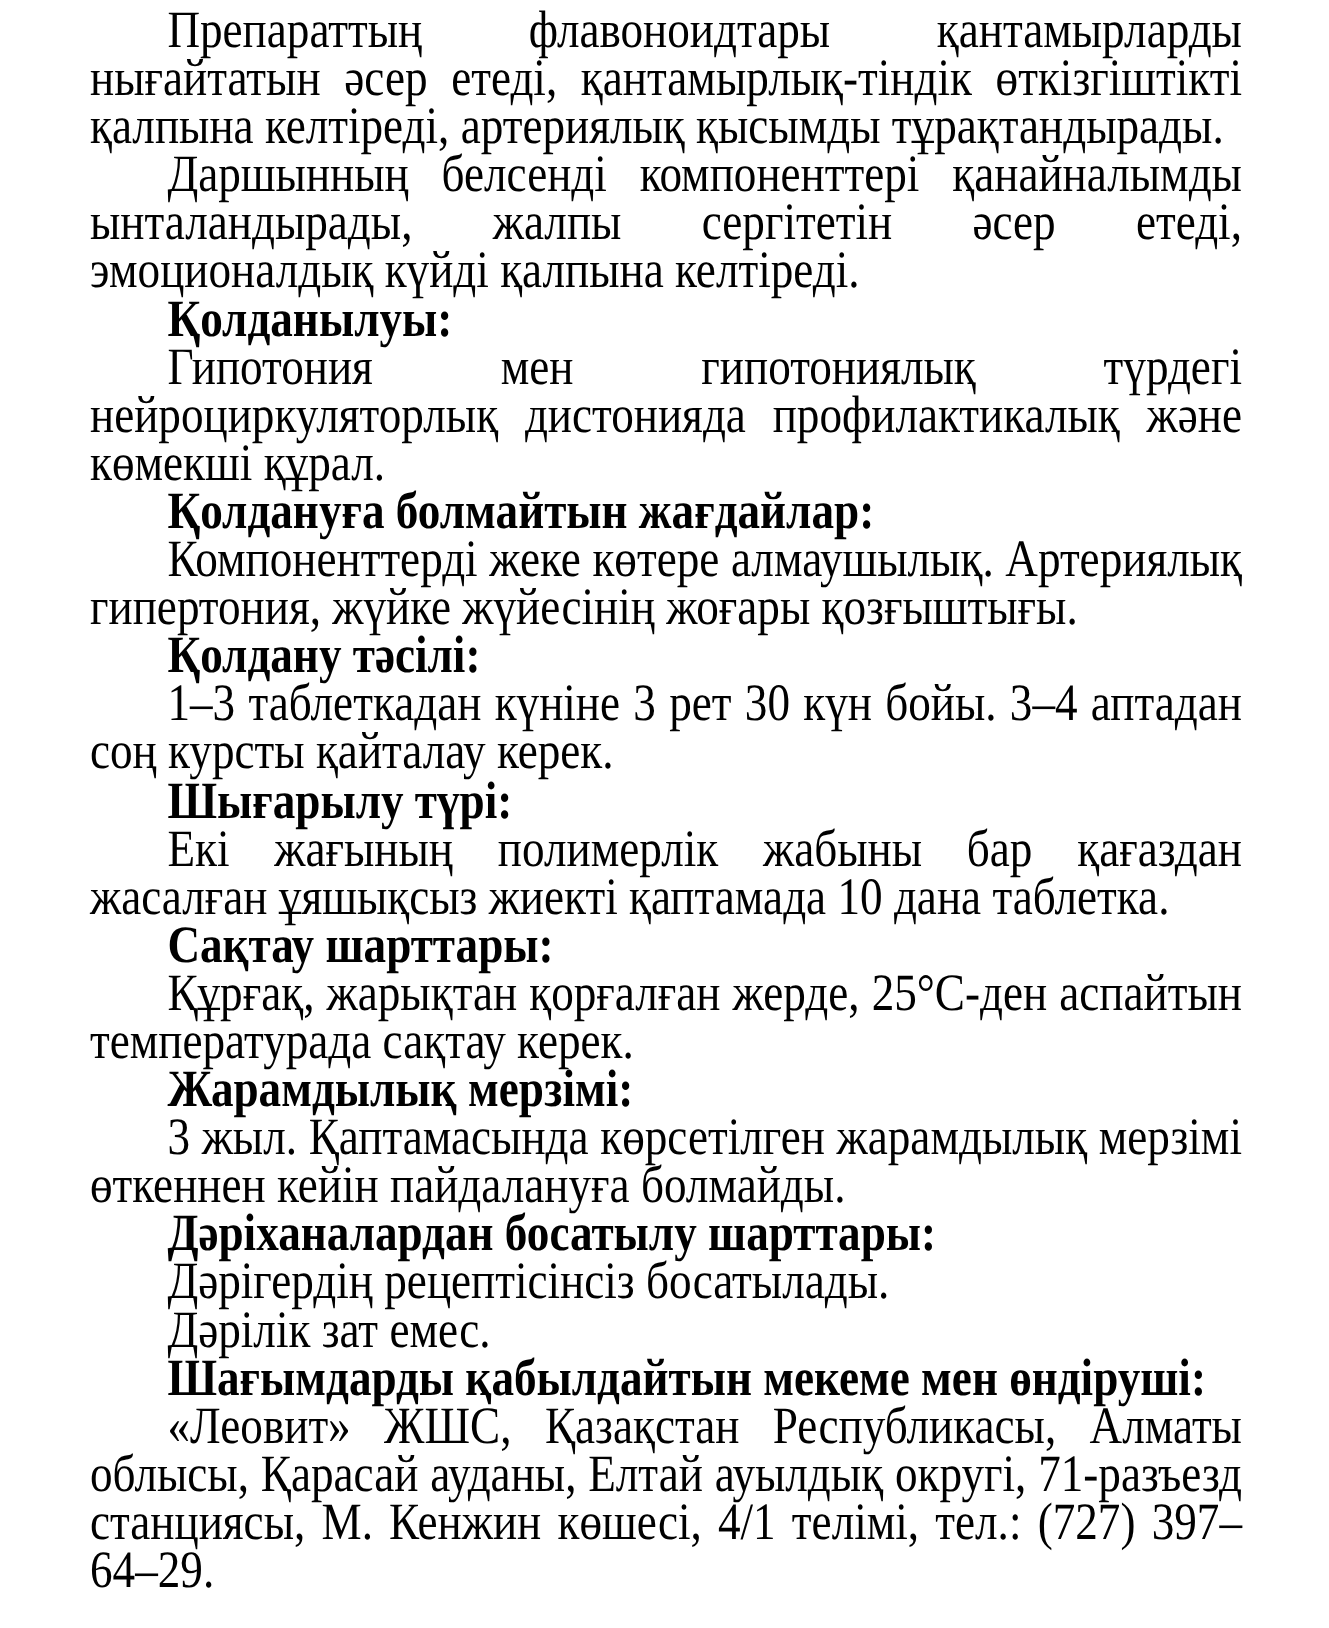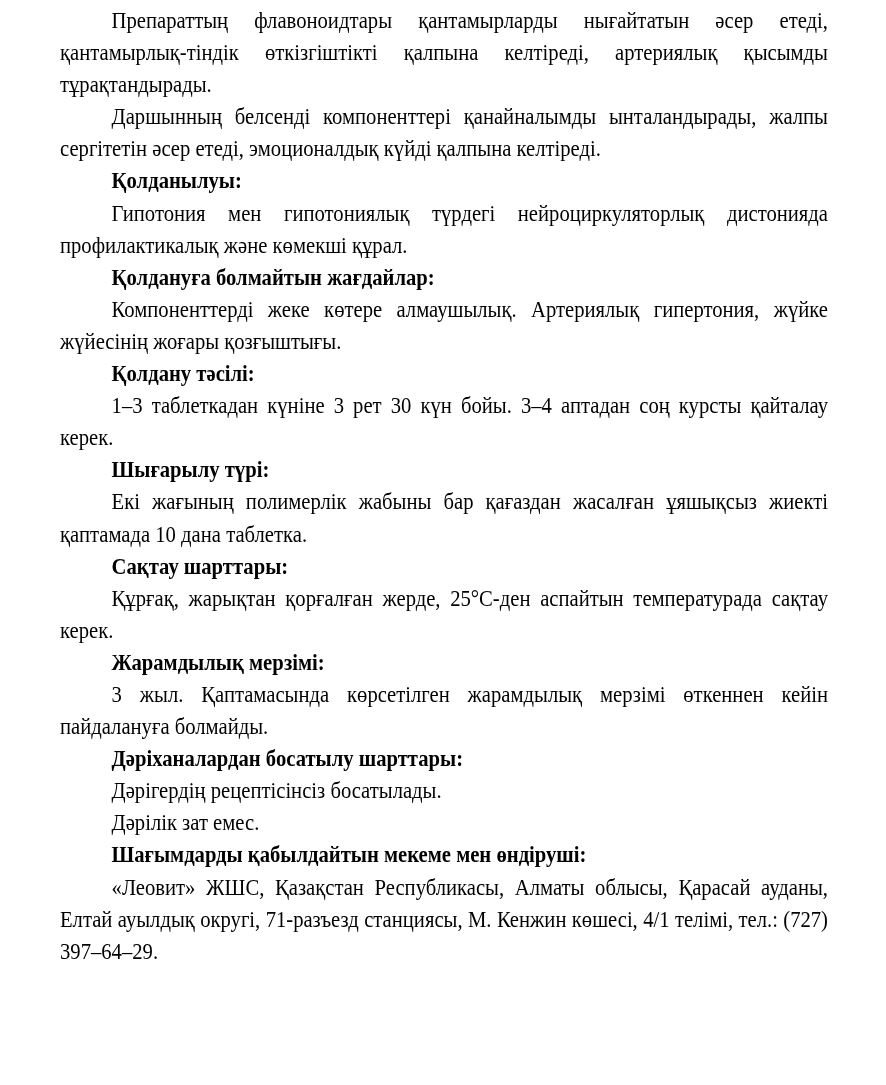--- a/index.html
+++ b/index.html
@@ -13,21 +13,21 @@
     overflow: hidden;
     position: relative;
     font-family: "Liberation Serif", serif;
     color: #000000;
   }
   .page {
     position: absolute;
     left: 60px;
     top: 4px;
     width: 768px;
-    font-size: 24px;
+    font-size: 35px;
     line-height: 32.1px;
   }
   .p {
     margin: 0;
     text-indent: 60px;
     text-align: justify;
     text-align-last: left;
     transform: scaleX(0.86);
     transform-origin: left top;
     width: 893px;

